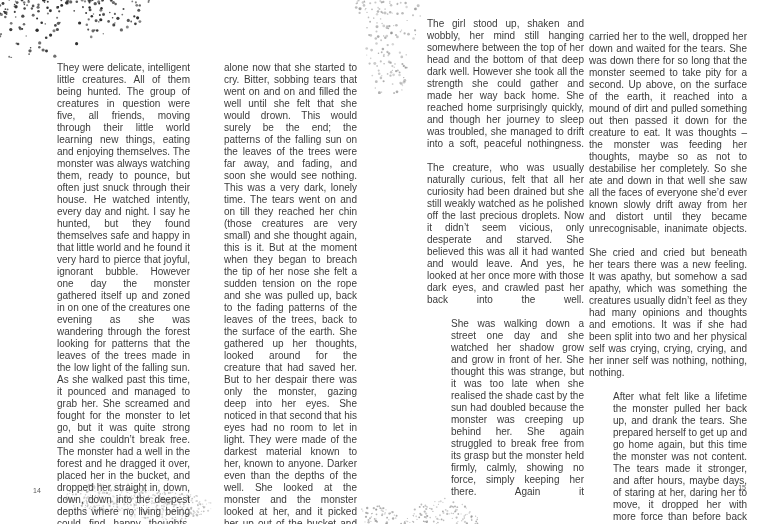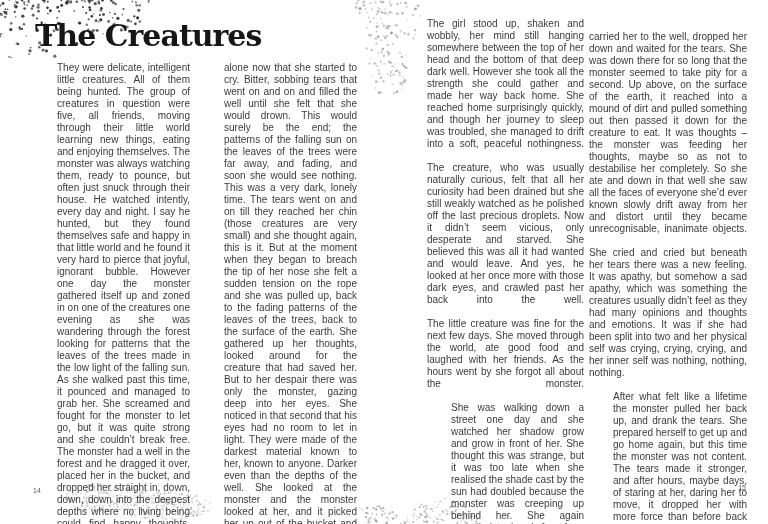--- a/index.html
+++ b/index.html
@@ -1007,33 +1007,31 @@
       <circle cx="124.3" cy="11.5" r="0.73" fill="#8f8f8f" fill-opacity="0.4600350499153137"></circle>
       <circle cx="54.6" cy="19.2" r="1.15" fill="#8f8f8f" fill-opacity="0.6439513325691223"></circle>
       <circle cx="58.6" cy="22.8" r="0.99" fill="#8f8f8f" fill-opacity="0.7317097783088684"></circle>
       <circle cx="23.8" cy="16.1" r="0.70" fill="#8f8f8f" fill-opacity="0.7504203855991363"></circle>
       <circle cx="52.6" cy="20.1" r="0.54" fill="#8f8f8f" fill-opacity="0.7328928604722023"></circle>
       <circle cx="109.4" cy="17.9" r="0.96" fill="#8f8f8f" fill-opacity="0.4319957196712494"></circle>
       <circle cx="109.2" cy="20.9" r="1.07" fill="#8f8f8f" fill-opacity="0.6068947911262512"></circle>
       <circle cx="119.3" cy="16.8" r="0.58" fill="#8f8f8f" fill-opacity="0.576316924393177"></circle>
     </svg>
 
-  <h1 class="story-title">The Creatures</h1>
 
   <div class="col col-1">
       <p>They were delicate, intelligent little creatures. All of them being hunted. The group of creatures in question were five, all friends, moving through their little world learning new things, eating and enjoying themselves. The monster was always watching them, ready to pounce, but often just snuck through their house. He watched intently, every day and night. I say he hunted, but they found themselves safe and happy in that little world and he found it very hard to pierce that joyful, ignorant bubble. However one day the monster gathered itself up and zoned in on one of the creatures one evening as she was wandering through the forest looking for patterns that the leaves of the trees made in the low light of the falling sun. As she walked past this time, it pounced and managed to grab her. She screamed and fought for the monster to let go, but it was quite strong and she couldn’t break free. The monster had a well in the forest and he dragged it over, placed her in the bucket, and dropped her straight in, down, down, down into the deepest depths where no living being could find happy thoughts. The creature had never felt so alone, so isolated, so far away from her friends in that deep dark well near the centre of the earth. She felt so</p>
     </div>
   <div class="col col-2">
       <p>alone now that she started to cry. Bitter, sobbing tears that went on and on and filled the well until she felt that she would drown. This would surely be the end; the patterns of the falling sun on the leaves of the trees were far away, and fading, and soon she would see nothing. This was a very dark, lonely time. The tears went on and on till they reached her chin (those creatures are very small) and she thought again, this is it. But at the moment when they began to breach the tip of her nose she felt a sudden tension on the rope and she was pulled up, back to the fading patterns of the leaves of the trees, back to the surface of the earth. She gathered up her thoughts, looked around for the creature that had saved her. But to her despair there was only the monster, gazing deep into her eyes. She noticed in that second that his eyes had no room to let in light. They were made of the darkest material known to her, known to anyone. Darker even than the depths of the well. She looked at the monster and the monster looked at her, and it picked her up out of the bucket and placed her on the ground. The beautiful leafy ground, the surface of the earth. He then took the bucket filled with the creature’s tears and drank, drank until it was all gone.</p>
     </div>
 
   <div class="col col-3">
       <p>The girl stood up, shaken and wobbly, her mind still hanging somewhere between the top of her head and the bottom of that deep dark well. However she took all the strength she could gather and made her way back home. She reached home surprisingly quickly, and though her journey to sleep was troubled, she managed to drift into a soft, peaceful nothingness.</p>
       <p>The creature, who was usually naturally curious, felt that all her curiosity had been drained but she still weakly watched as he polished off the last precious droplets. Now it didn’t seem vicious, only desperate and starved. She believed this was all it had wanted and would leave. And yes, he looked at her once more with those dark eyes, and crawled past her back into the well.</p>
-      <p>The little creature was fine for the next few days. She moved through the world, ate good food and laughed with her friends. As the hours went by she forgot all about the monster.</p>
       <p>She was walking down a street one day and she watched her shadow grow and grow in front of her. She thought this was strange, but it was too late when she realised the shade cast by the sun had doubled because the monster was creeping up behind her. She again struggled to break free from its grasp but the monster held firmly, calmly, showing no force, simply keeping her there. Again it</p>
     </div>
   <div class="col col-4">
       <p>carried her to the well, dropped her down and waited for the tears. She was down there for so long that the monster seemed to take pity for a second. Up above, on the surface of the earth, it reached into a mound of dirt and pulled something out then passed it down for the creature to eat. It was thoughts – the monster was feeding her thoughts, maybe so as not to destabilise her completely. So she ate and down in that well she saw all the faces of everyone she’d ever known slowly drift away from her and distort until they became unrecognisable, inanimate objects.</p>
       <p>She cried and cried but beneath her tears there was a new feeling. It was apathy, but somehow a sad apathy, which was something the creatures usually didn’t feel as they had many opinions and thoughts and emotions. It was if she had been split into two and her physical self was crying, crying, crying, and her inner self was nothing, nothing, nothing.</p>
       <p>After what felt like a lifetime the monster pulled her back up, and drank the tears. She prepared herself to get up and go home again, but this time the monster was not content. The tears made it stronger, and after hours, maybe days, of staring at her, daring her to move, it dropped her with more force than before back into the deep dark well. And so the tears began again.</p>
     </div>
 
   <div class="pagenum pagenum-left">14</div>
   <div class="pagenum pagenum-right">15</div>

